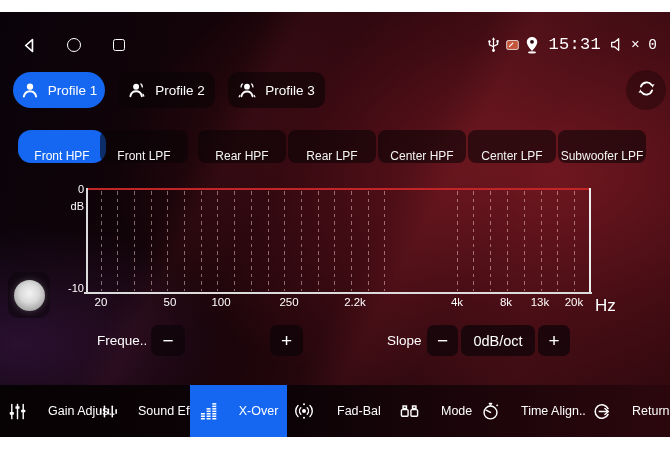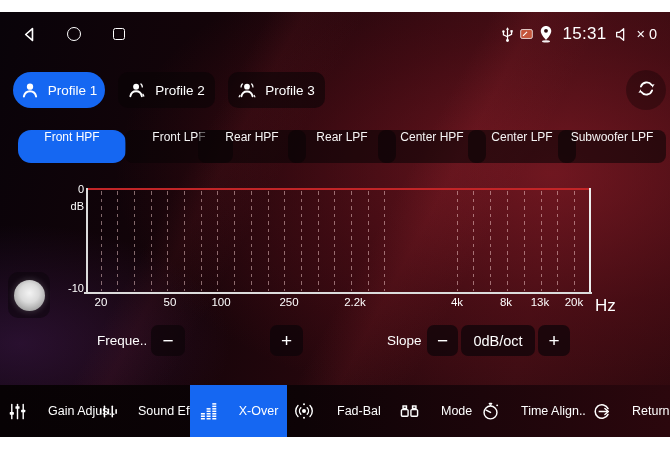--- a/index.html
+++ b/index.html
@@ -14,40 +14,40 @@
       radial-gradient(90% 80% at 82% 38%, rgba(158,32,44,0.55) 0%, rgba(105,18,28,0.38) 40%, rgba(40,6,12,0) 72%),
       radial-gradient(45% 40% at 3% 78%, rgba(105,45,135,0.30) 0%, rgba(0,0,0,0) 70%),
       linear-gradient(102deg,#090309 0%,#140409 30%,#27070d 55%,#380c12 78%,#2c080d 100%);}
   .screen::before{content:"";position:absolute;inset:0;pointer-events:none;
       background:
         linear-gradient(118deg, transparent 30%, rgba(255,70,80,0.05) 34%, transparent 41%),
         linear-gradient(118deg, transparent 55%, rgba(255,70,80,0.07) 60%, transparent 68%);}
 
   
   .statusbar{position:absolute;top:2px;left:0;right:0;height:40px;display:flex;
-    align-items:center;justify-content:space-between;padding:0 13px 0 20px;z-index:3;}
+    align-items:flex-end;justify-content:space-between;padding:0 13px 0 20px;z-index:3;font-family:Liberation Mono, monospace;}
   .sb-left{display:flex;align-items:center;gap:27px;}
   .sb-left button{display:flex;align-items:center;justify-content:center;width:18px;height:18px;}
   .glyph-circle{width:14px;height:14px;border:1.9px solid #fff;border-radius:50%;display:block;}
   .glyph-square{width:12px;height:12px;border:1.9px solid #fff;border-radius:2.5px;display:block;}
   .sb-right{display:flex;align-items:center;gap:6px;}
   .sb-right .time{font-size:17px;letter-spacing:.3px;margin:0 3px;}
   .sb-right .vol{font-size:14.5px;}
   .sicon{display:flex;align-items:center;}
 
   
   .pill{position:absolute;top:60px;height:36px;border-radius:10px;background:var(--panel);
     display:flex;align-items:center;justify-content:center;gap:9px;font-size:13.5px;color:#fff;z-index:2;}
   .pill.sel{background:var(--accent);border-radius:18px;}
   .refresh-btn{position:absolute;left:626px;top:58px;width:40px;height:40px;border-radius:50%;
     background:rgba(0,0,0,0.30);display:flex;align-items:center;justify-content:center;z-index:2;}
 
   
-  .ftab{position:absolute;top:118px;height:33px;width:108px;border-radius:8px;background:var(--panel);
-    display:flex;align-items:flex-start;justify-content:center;font-size:12px;color:#f4f4f4;z-index:2;}
+  .ftab{position:absolute;top:118px;height:33px;width:88px;border-radius:8px;background:var(--panel);
+    display:flex;align-items:flex-end;justify-content:center;font-size:12px;color:#f4f4f4;z-index:2;}
   .ftab.sel{background:var(--accent);border-radius:13px;color:#fff;}
 
   
   .plot{position:absolute;left:88px;top:176px;width:502px;height:104px;z-index:1;}
   .gridline{position:absolute;top:3px;bottom:1px;width:1px;
     background:repeating-linear-gradient(to bottom, rgba(255,215,215,0.48) 0 3.5px, transparent 3.5px 7.5px);}
   .curve-line{position:absolute;left:88px;top:176px;width:502px;height:2px;background:var(--curve);z-index:2;}
   .axis-y{position:absolute;left:86px;top:176px;width:2px;height:106px;background:#dcdcdc;z-index:2;}
   .axis-x{position:absolute;left:84px;top:280px;width:508px;height:2px;background:#dcdcdc;z-index:2;}
   .axis-r{position:absolute;left:589px;top:176px;width:2px;height:105px;background:#eee;z-index:2;}
@@ -176,21 +176,21 @@
           </g>
           <polygon points="17.4,8.3 20.4,7.2 18.2,11.1" fill="#fff"></polygon>
           <polygon points="6.6,15.7 3.6,16.8 5.8,12.9" fill="#fff"></polygon>
         </svg></span>
     </button>
 
   <div id="filters">
       <button class="ftab sel" style="left:18px">
     <span>Front HPF</span>
       </button>
-      <button class="ftab" style="left:125px">
+      <button class="ftab" style="left:100px">
     <span>Front LPF</span>
       </button>
       <button class="ftab" style="left:198px">
     <span>Rear HPF</span>
       </button>
       <button class="ftab" style="left:288px">
     <span>Rear LPF</span>
       </button>
       <button class="ftab" style="left:378px">
     <span>Center HPF</span>

